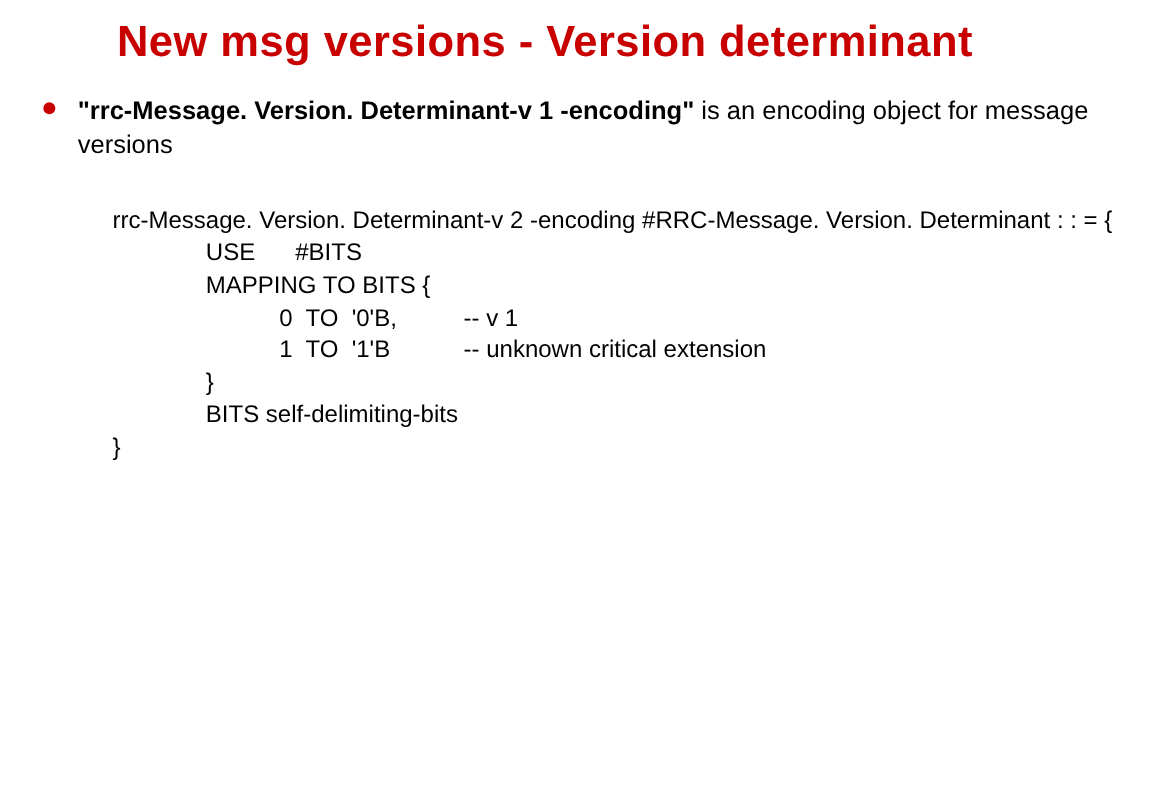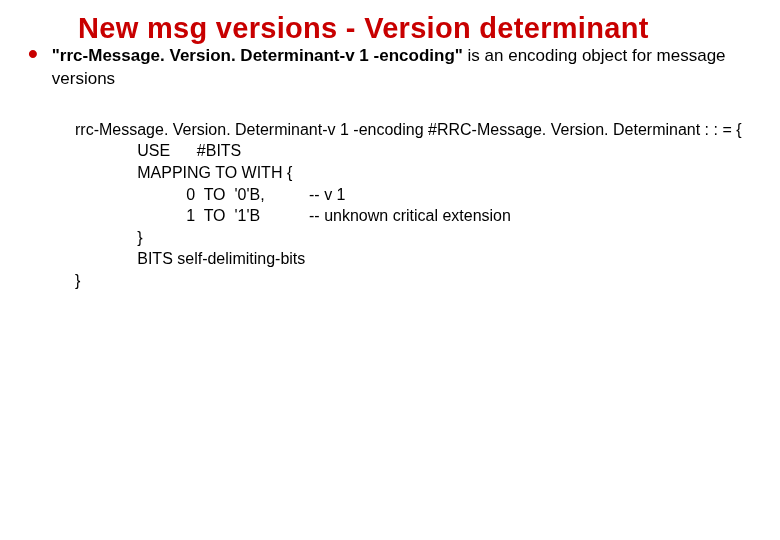--- a/index.html
+++ b/index.html
@@ -17,20 +17,21 @@
     }
     .slide {
       padding: 12px 0 0 0;
     }
     .title {
       color: #c80000;
       font-size: 29px;
       font-weight: bold;
       text-align: left;
       padding-left: 78px;
+      margin-bottom: 18px;
       letter-spacing: 0.3px;
     }
     .bullet-row {
       display: flex;
       align-items: flex-start;
       padding-left: 28px;
       padding-right: 30px;
     }
     .bullet-dot {
       color: #c80000;
@@ -64,22 +65,22 @@
 
   <h1 class="title">New msg versions - Version determinant</h1>
 
   <div class="bullet-row">
     <div class="bullet-dot">•</div>
     <div class="bullet-text">
       <span class="bold">"rrc-Message. Version. Determinant-v 1 -encoding"</span><span>  is an encoding object for message versions</span>
     </div>
   </div>
 
-  <div class="code-block"><span>rrc-Message. Version. Determinant-v 1 -encoding #RRC-Message. Version. Determinant : : = {</span>
+  <div class="code-block"><span>rrc-Message. Version. Determinant-v 2 -encoding #RRC-Message. Version. Determinant : : = {</span>
 <span>              USE      #BITS</span>
-<span>              MAPPING TO WITH {</span>
+<span>              MAPPING TO BITS {</span>
 <span>                         0  TO  '0'B,          -- v 1</span>
 <span>                         1  TO  '1'B           -- unknown critical extension</span>
 <span>              }</span>
 <span>              BITS self-delimiting-bits</span>
 <span>}</span></div>
 
 </div>
 
 </body></html>

